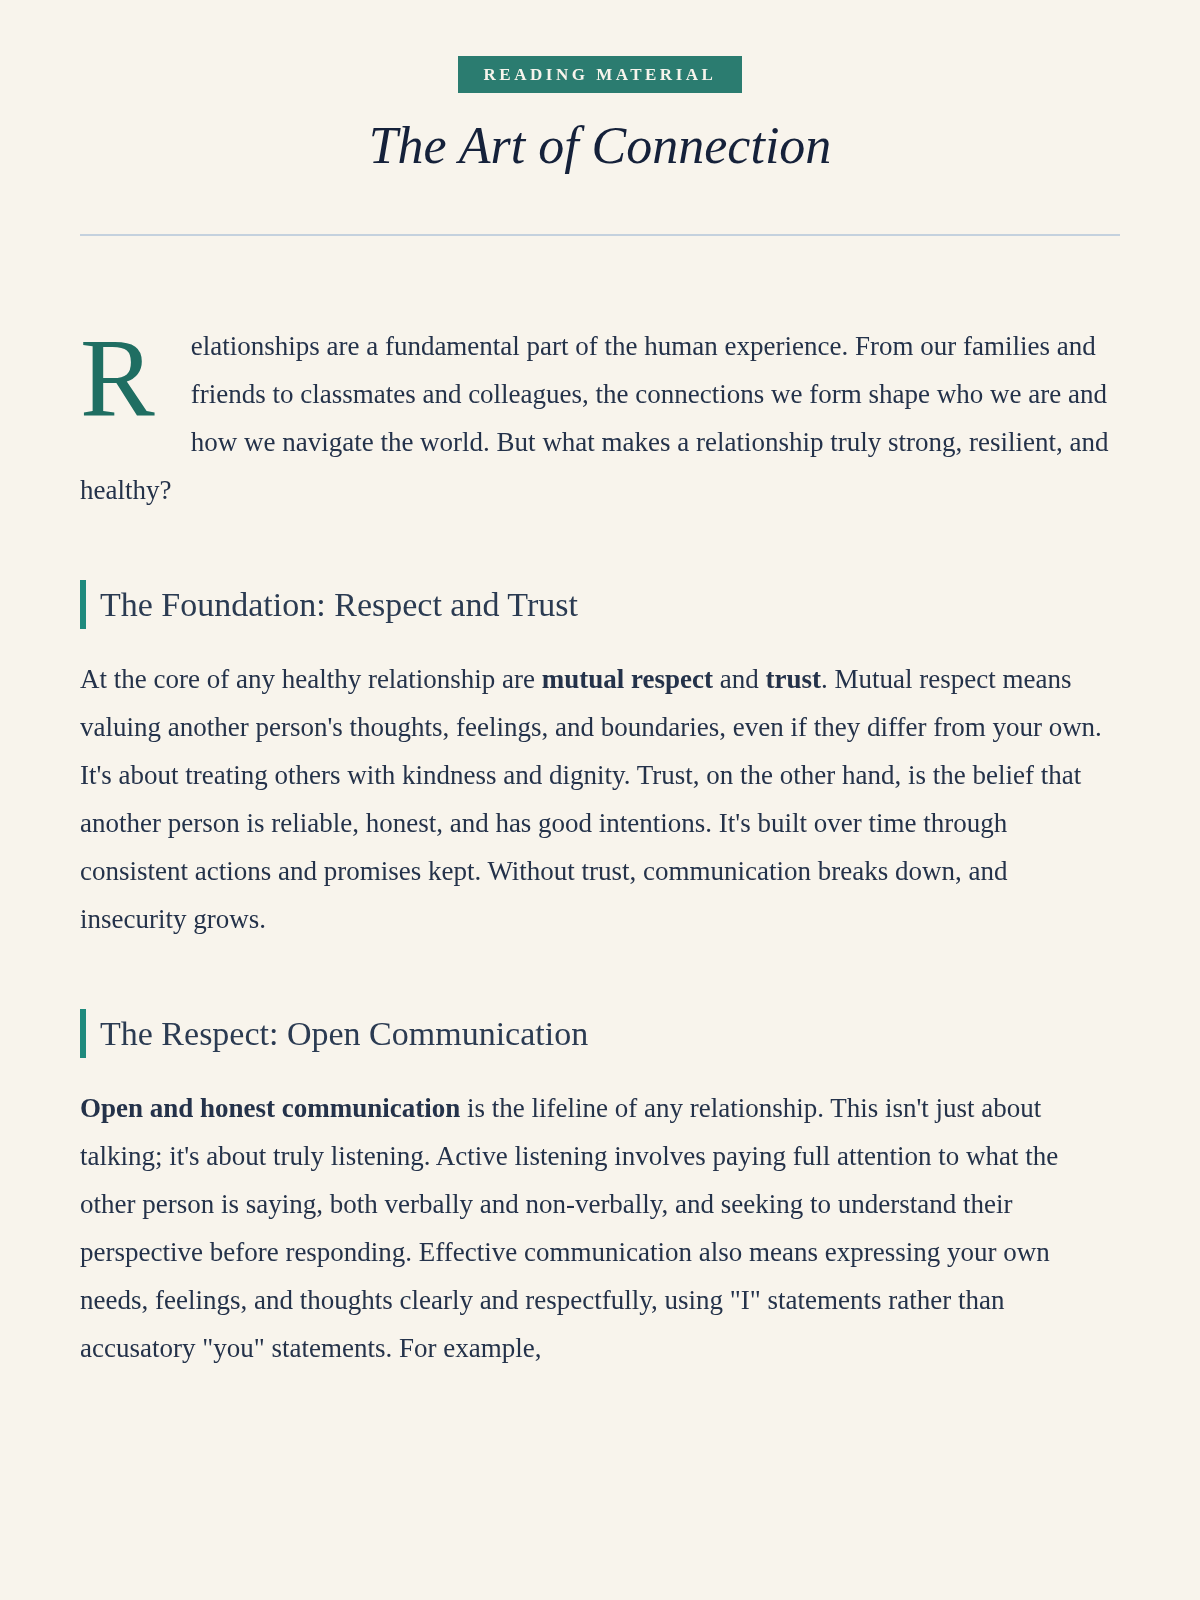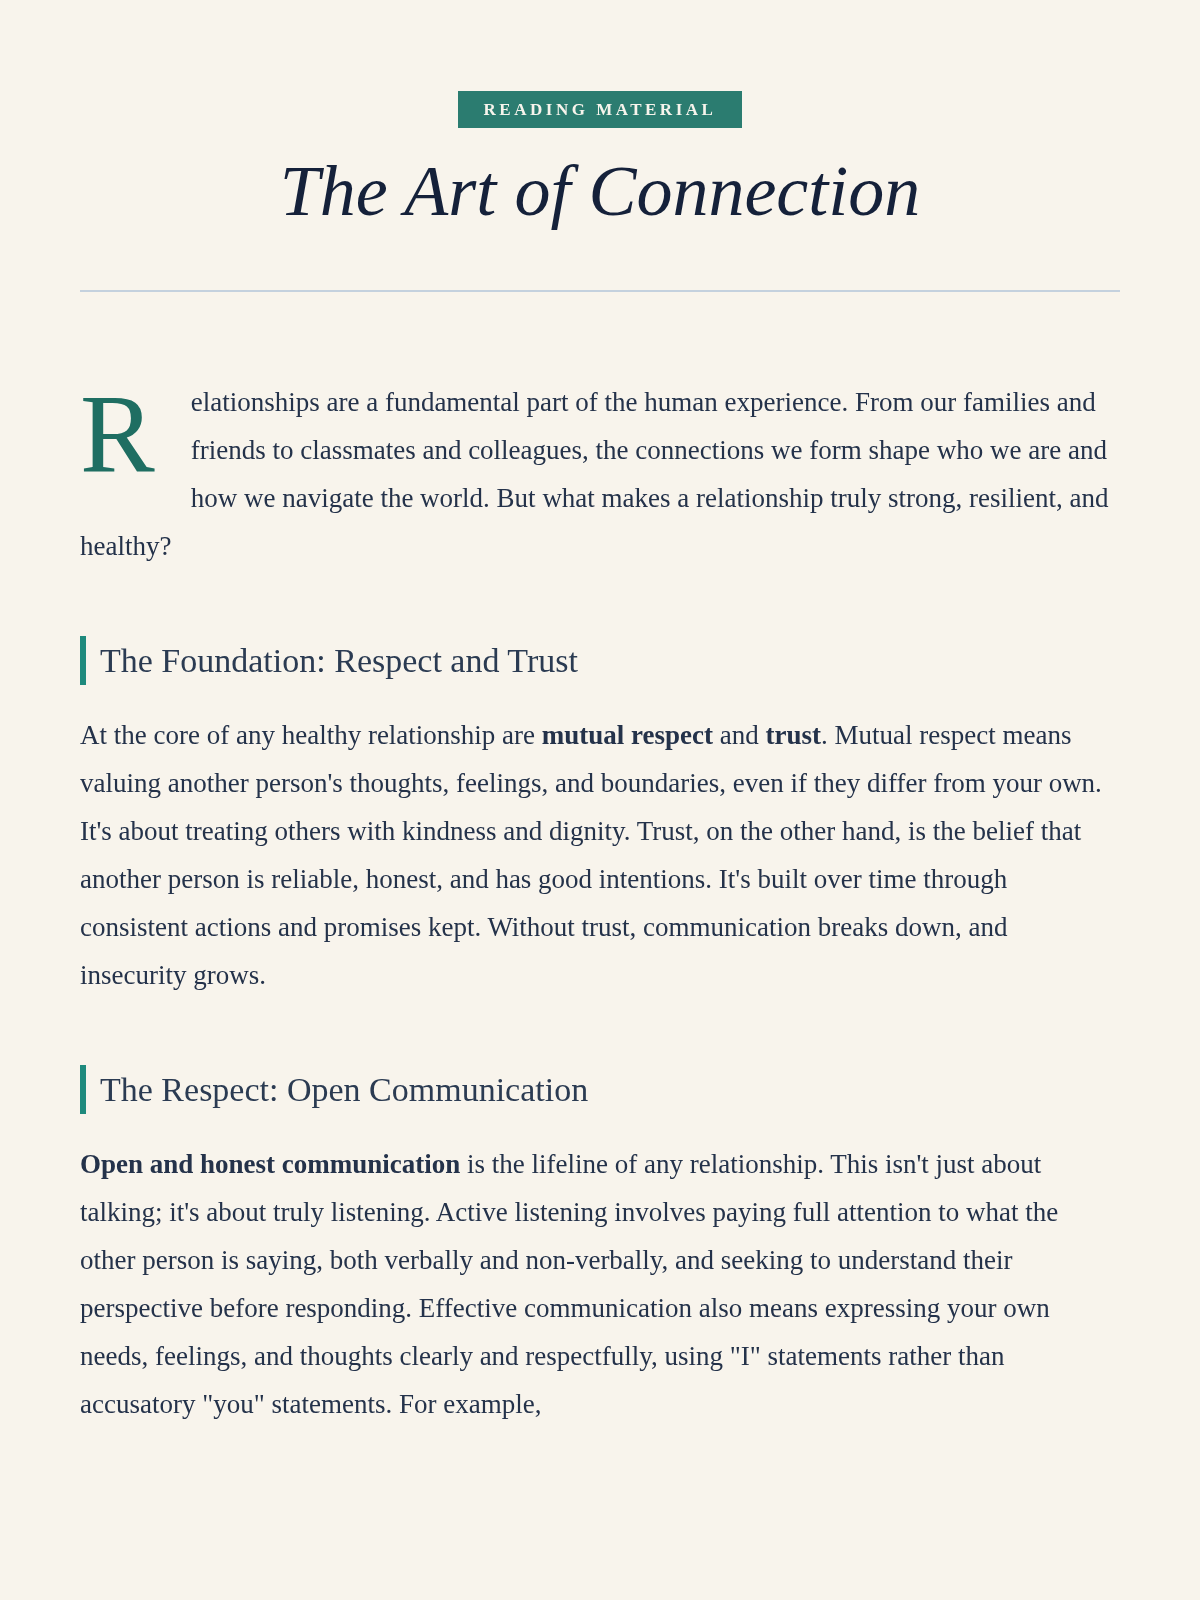--- a/index.html
+++ b/index.html
@@ -11,38 +11,38 @@
     font-family: "Liberation Serif", "DejaVu Serif", serif;
     color: #24324a;
   }
   .container {
     width: 1200px;
     padding: 0 80px;
   }
   
   .doc-header {
     text-align: center;
-    padding-top: 91px;
+    padding-top: 56px;
   }
   .badge {
     display: inline-block;
     background: #2b7c70;
     color: #f7f4ec;
     font-family: "Liberation Serif", serif;
     font-weight: 700;
     font-size: 17px;
     letter-spacing: 3.5px;
     padding: 9px 26px 8px 26px;
   }
   .doc-title {
     margin-top: 26px;
     font-family: "Liberation Serif", "DejaVu Serif", serif;
     font-style: italic;
     font-weight: 500;
-    font-size: 72px;
+    font-size: 52px;
     line-height: 1.05;
     color: #15213a;
   }
   .doc-subtitle {
     margin-top: 16px;
     font-family: "Liberation Sans", sans-serif;
     font-weight: 400;
     font-size: 26px;
     letter-spacing: 5px;
     color: #2f8d81;

